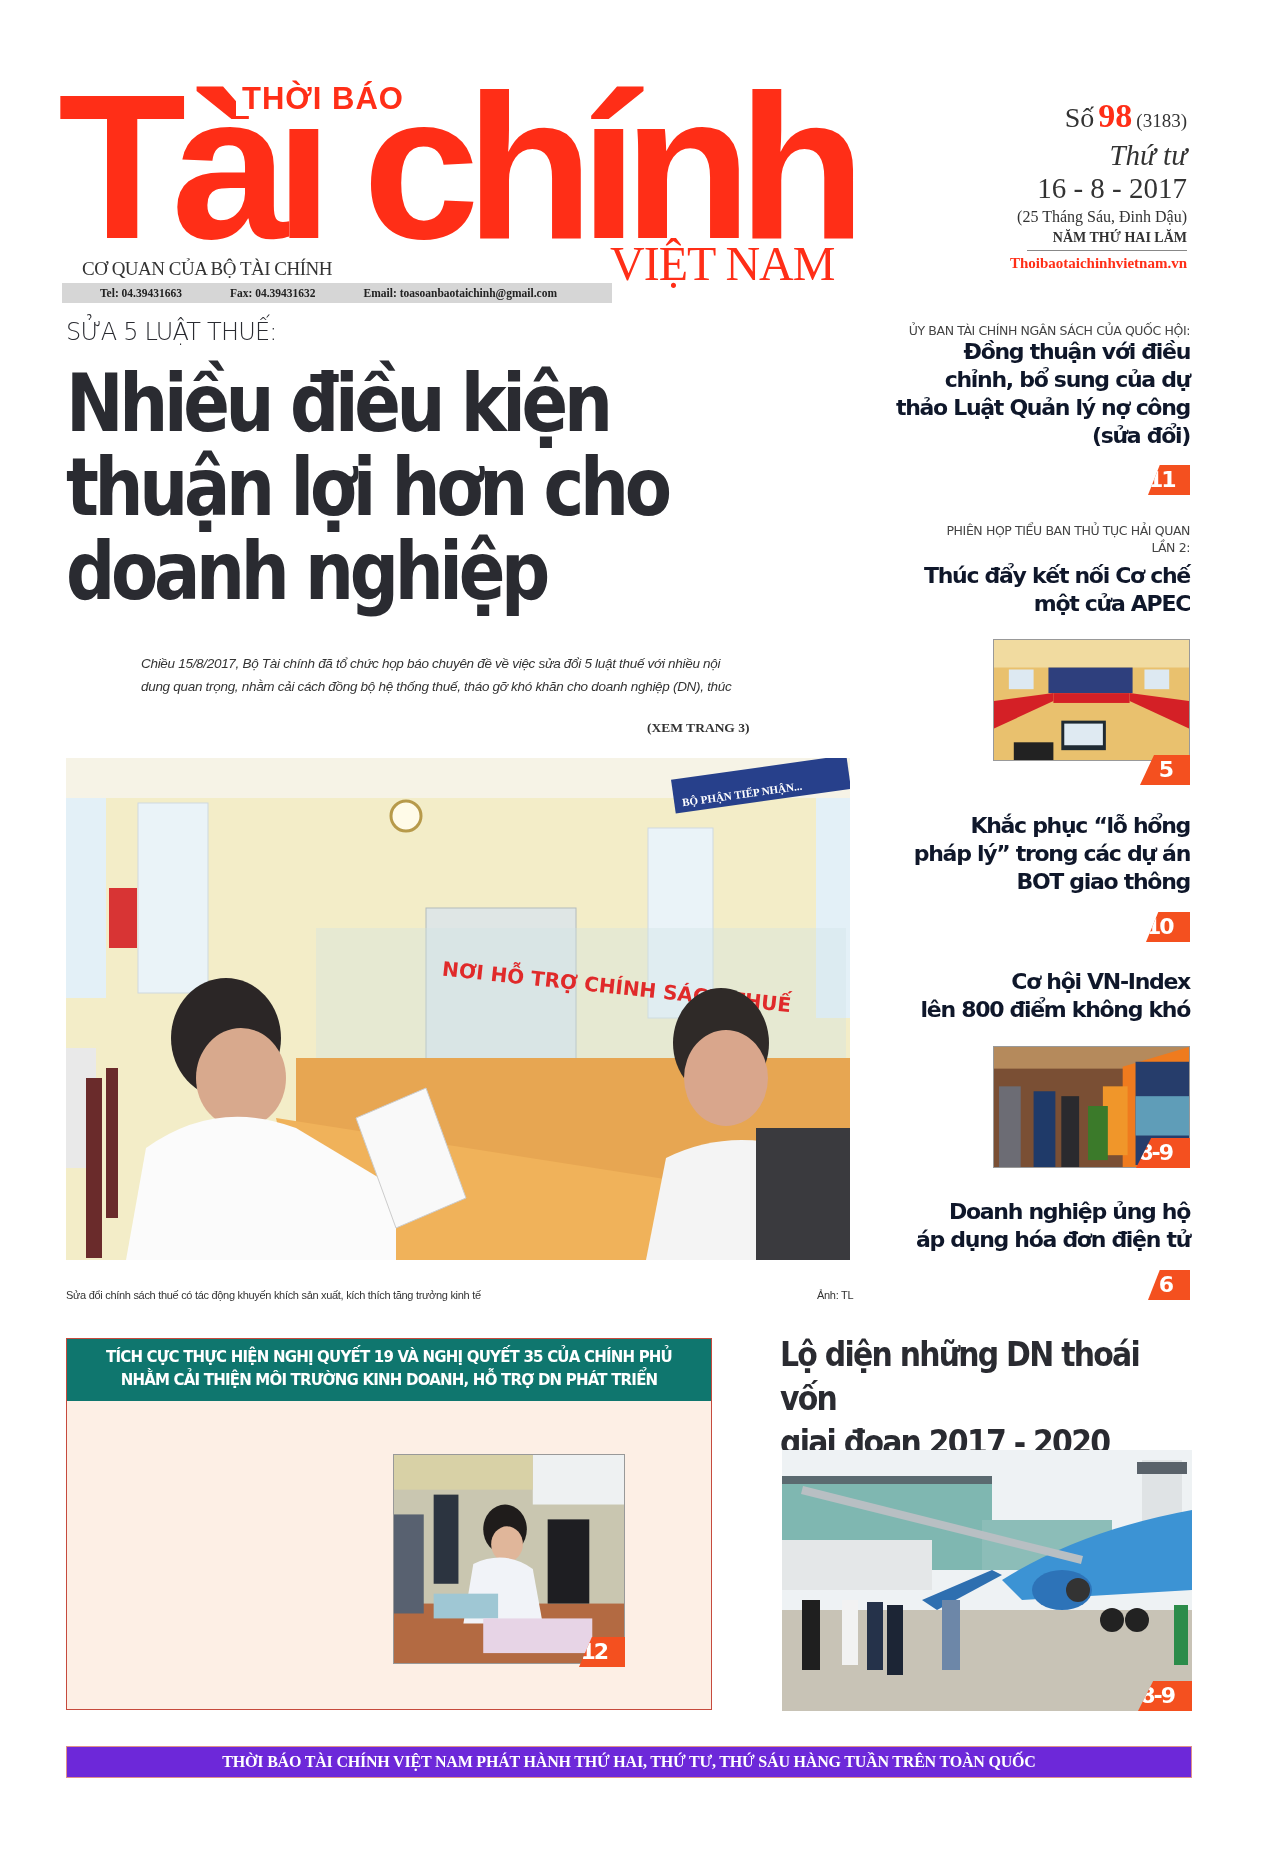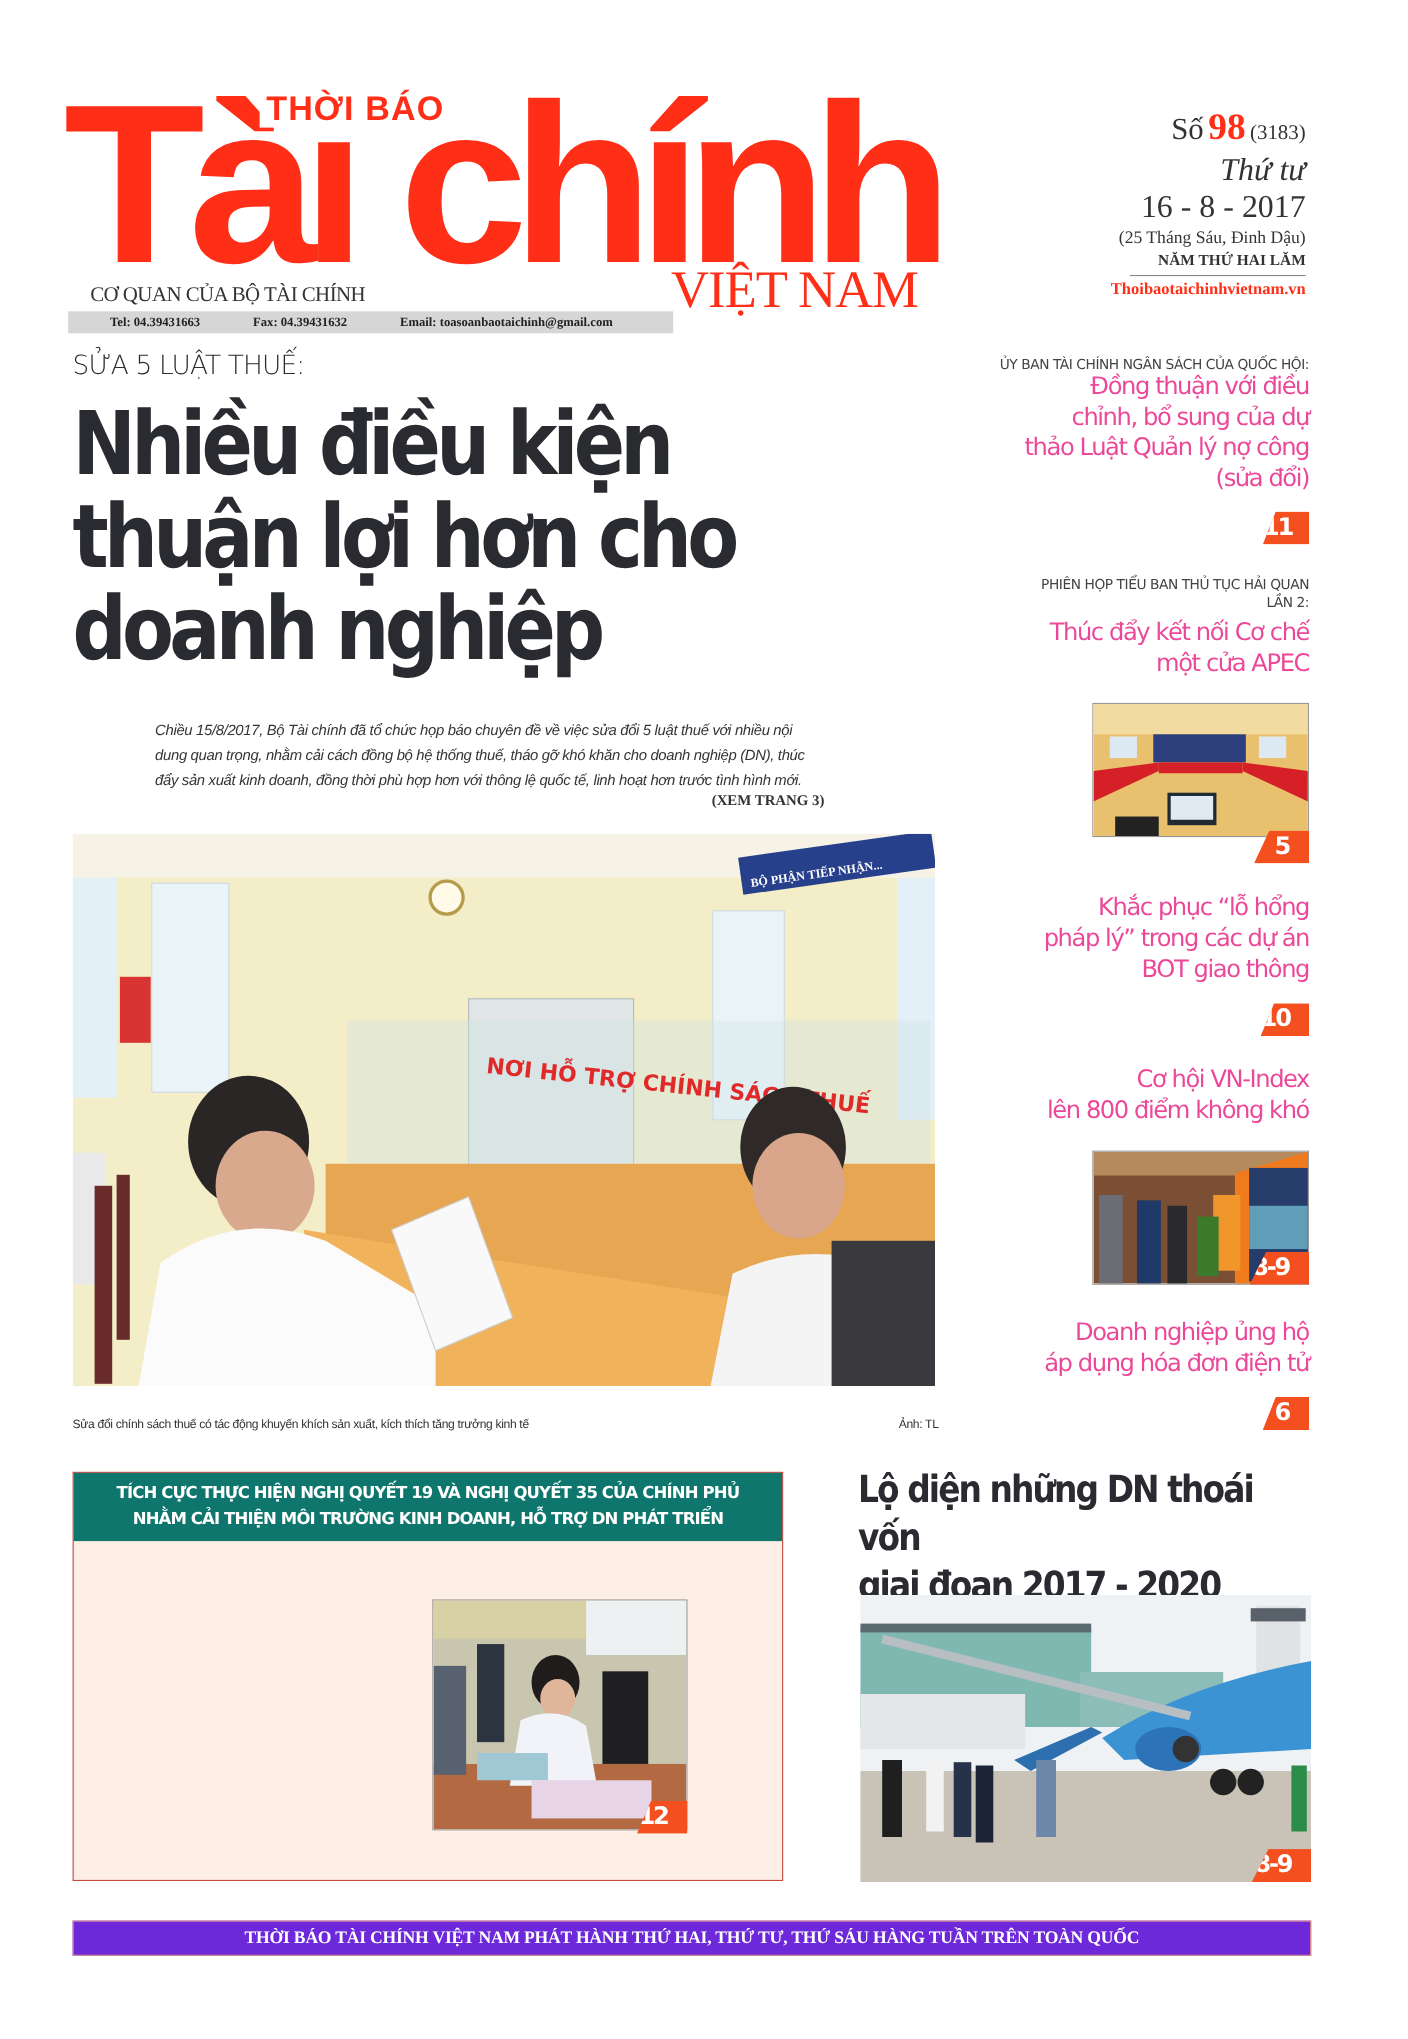--- a/index.html
+++ b/index.html
@@ -12,21 +12,21 @@
   .logo-small { font-family: "Liberation Sans", sans-serif; font-weight: 900; color: #ff2e17; font-size: 31px; letter-spacing: 1px; }
   .logo-vn { font-family: "Liberation Serif", serif; color: #ff2e17; font-size: 48px; letter-spacing: -1px; }
   .tagline { font-family: "Liberation Serif", serif; color: #333; font-size: 19px; letter-spacing: -0.5px; }
   .contact-bar { background: #d6d6d6; height: 20px; font-family: "Liberation Serif", serif; font-weight: bold; font-size: 11.5px; color: #222; display: flex; align-items: center; gap: 48px; padding-left: 38px; }
 
   .issue { font-family: "Liberation Serif", serif; text-align: right; color: #333; }
 
   
   .kicker { font-family: "DejaVu Sans", sans-serif; font-weight: 300; letter-spacing: -0.8px; }
   .cond { font-family: "DejaVu Sans", sans-serif; font-weight: bold; color: #2a2b31; transform-origin: left top; }
-  .side-h { font-family: "DejaVu Sans", sans-serif; font-weight: normal; color: #ec4899; text-align: right; font-size: 22px; line-height: 28px; letter-spacing: -1.3px; }
+  .side-h { font-family: "DejaVu Sans", sans-serif; font-weight: bold; color: #0f172a; text-align: right; font-size: 22px; line-height: 28px; letter-spacing: -1.3px; }
   .side-k { font-family: "DejaVu Sans", sans-serif; font-size: 12.5px; color: #444; text-align: right; letter-spacing: -0.4px; line-height: 17px; }
 
   .page-tag { background: #f4501f; color: #fff; font-family: "DejaVu Sans", sans-serif; font-weight: bold; font-size: 22px; letter-spacing: -2px; text-align: right; padding-right: 18px; line-height: 30px; height: 30px; clip-path: polygon(28% 0, 100% 0, 100% 100%, 0 100%); }
 
   .photo { overflow: hidden; }
   .photo svg { display: block; width: 100%; height: 100%; }
   .thumb { border: 1px solid #999; }
 
   .lead-body { font-family: "Liberation Sans", sans-serif; font-style: italic; font-size: 13.5px; line-height: 23px; color: #333; letter-spacing: -0.3px; }
   .xem { font-family: "Liberation Serif", serif; font-weight: bold; font-size: 13.5px; color: #333; }
@@ -70,21 +70,20 @@
 
 <div class="abs" style="left:66px; top:362px; width:720px;">
   <div class="cond" style="font-size:80px; line-height:84px; letter-spacing:-5px; transform:scaleX(0.86);">Nhiều điều kiện</div>
   <div class="cond" style="font-size:80px; line-height:84px; letter-spacing:-5px; transform:scaleX(0.86);">thuận lợi hơn cho</div>
   <div class="cond" style="font-size:80px; line-height:84px; letter-spacing:-5px; transform:scaleX(0.86);">doanh nghiệp</div>
 </div>
 
 <div class="abs lead-body" style="left:141px; top:652px; width:640px;">
   <div>Chiều 15/8/2017, Bộ Tài chính đã tổ chức họp báo chuyên đề về việc sửa đổi 5 luật thuế với nhiều nội</div>
   <div>dung quan trọng, nhằm cải cách đồng bộ hệ thống thuế, tháo gỡ khó khăn cho doanh nghiệp (DN), thúc</div>
-  <div>đẩy sản xuất kinh doanh, đồng thời phù hợp hơn với thông lệ quốc tế, linh hoạt hơn trước tình hình mới.</div>
 </div>
 <div class="abs xem" style="left:647px; top:720px;">(XEM TRANG 3)</div>
 
 <div class="abs photo" style="left:66px; top:758px; width:784px; height:502px;">
   <svg viewBox="0 0 784 502" preserveAspectRatio="none">
     <rect width="784" height="502" fill="#f3edc8"></rect>
     <rect x="0" y="0" width="784" height="40" fill="#f6f3e6"></rect>
     <rect x="0" y="40" width="40" height="200" fill="#e3f0f7"></rect>
     <rect x="72" y="45" width="70" height="190" fill="#eaf3f8" stroke="#cfd9df"></rect>
     <rect x="582" y="70" width="65" height="190" fill="#eaf3f8" stroke="#cfd9df"></rect>

